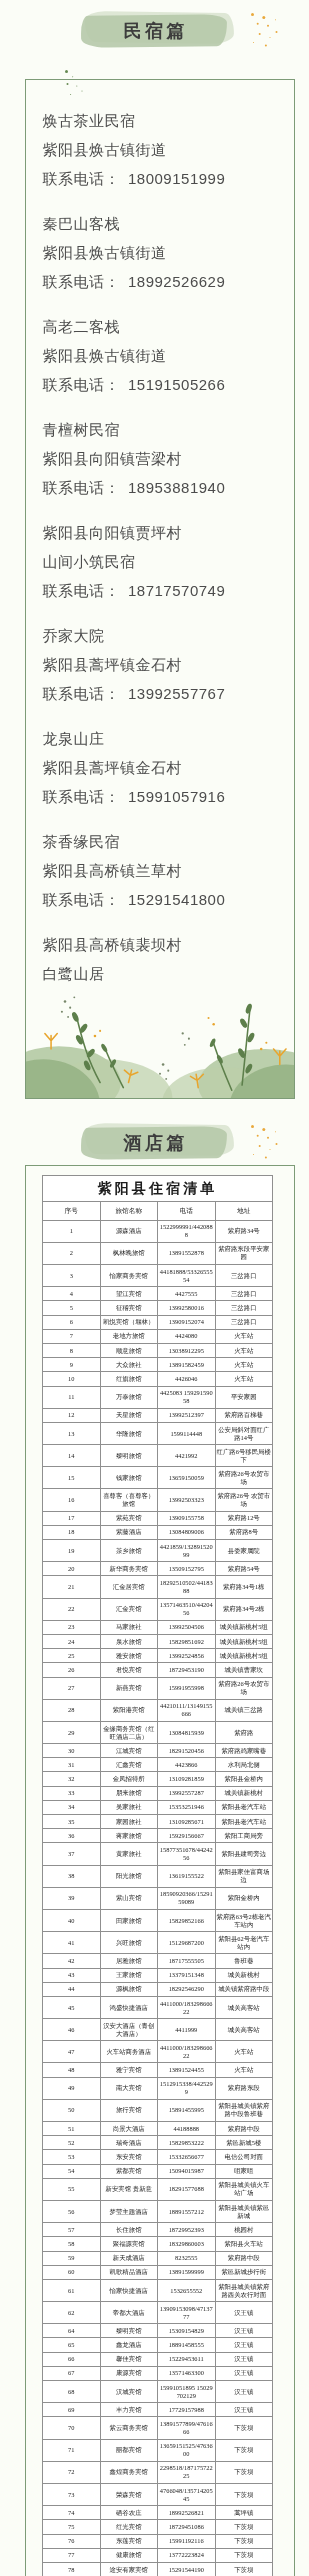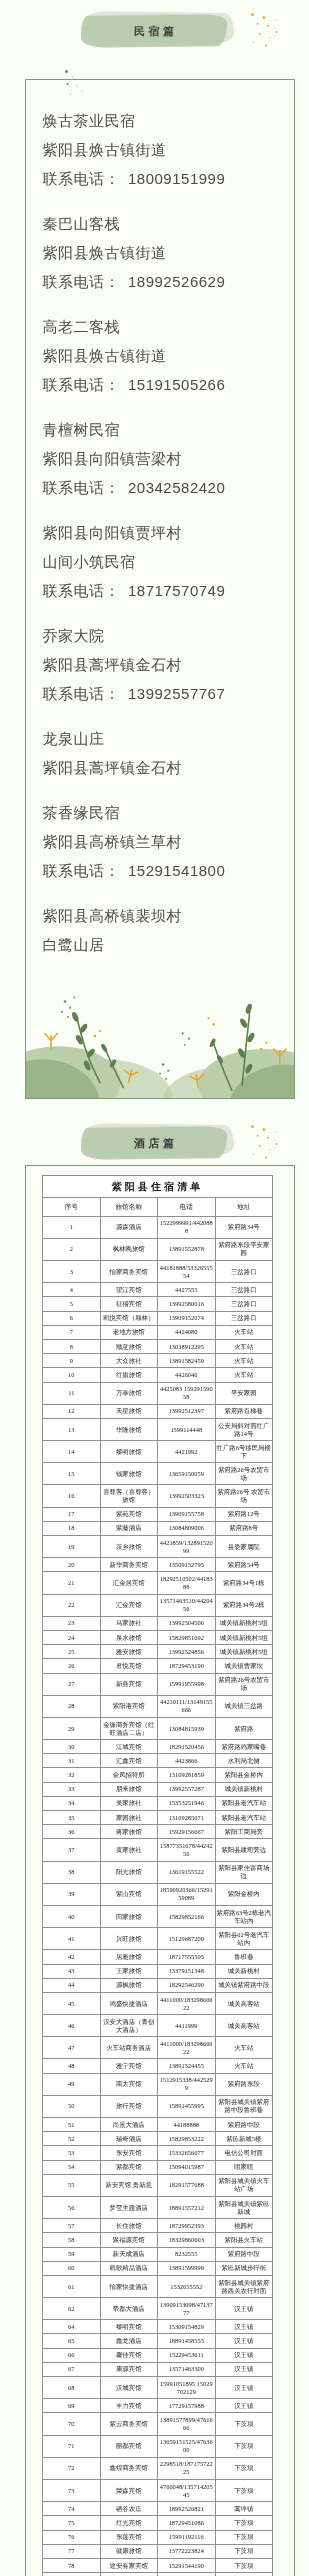--- a/index.html
+++ b/index.html
@@ -9,21 +9,21 @@
                      linear-gradient(90deg,rgba(150,198,128,.30) 0.5px,transparent 0.5px);
     background-size:12px 12px;}
 
   
   .banner{position:absolute;left:81px;width:146px;height:38px;}
   .brush{position:absolute;left:0;top:3.1px;right:0;bottom:3.1px;background:#b6c9aa;opacity:.9;
     border-radius:7.2px 24px 10.3px 26px/17.5px 8.2px 23px 9.3px;transform:rotate(-.7deg);}
   .brush2{position:absolute;left:4.1px;top:0;right:-7.2px;bottom:7.2px;background:#c6d5ba;opacity:.55;
     border-radius:20.6px 9.3px 23px 11.3px/9.3px 20.6px 10.3px 19.6px;transform:rotate(.9deg);}
   .banner-title{position:absolute;inset:0;display:flex;align-items:center;justify-content:center;
-    font-size:11px;font-weight:bold;color:#3d3d3d;letter-spacing:3.6px;text-indent:3.6px;}
+    font-size:18px;font-weight:bold;color:#3d3d3d;letter-spacing:3.6px;text-indent:3.6px;}
   .dotc{position:absolute;width:3.1px;height:3.1px;border-radius:50%;}
   .dots-yellow{right:-27px;top:1px;background:#e9a93c;
     box-shadow:5.2px 9.3px 0 -0.5px #e9a93c,11.3px 3.1px 0 0 #e9a93c,15.5px 11.3px 0 -0.5px #e9a93c,
     7.2px 19.6px 0 -0.5px #e9a93c,17.5px 23px 0 -1px #e9a93c,23px 5.2px 0 -1px #e9a93c,
     1px 28px 0 -1px #e9a93c,13.4px 31px 0 -0.5px #e9a93c,24px 17.5px 0 -0.5px #e9a93c;}
   .dots-green{left:-16.5px;bottom:-23px;background:#668a52;
     box-shadow:6.2px 5.2px 0 -1px #668a52,1px 12.4px 0 -0.5px #668a52,10.3px 14.4px 0 -1px #668a52,
     4.1px 23px 0 -1px #668a52,12.4px 26px 0 -1.5px #668a52,15.5px 6.2px 0 -1.5px #668a52,
     8.2px 33px 0 -1.5px #668a52,15.5px 19.6px 0 -1px #668a52;}
 
@@ -35,21 +35,21 @@
   
   #minsu-entries{padding:33px 0 0 16.5px;}
   .entry{margin-bottom:30px;}
   .entry .line{font-size:15px;color:#4c4c4c;line-height:1;margin-bottom:14px;letter-spacing:0.5px;}
 
   
   .hotel-table{border-collapse:collapse;margin:9.3px 0 0 16px;width:231px;table-layout:fixed;
     font-family:"Liberation Serif",serif;background:#fff;}
   .hotel-table th,.hotel-table td{border:0.5px solid #8f8f8f;color:#1c1c1c;text-align:center;
     vertical-align:middle;padding:2.6px 1px;font-weight:normal;word-break:break-all;}
-  .hotel-table .t-title{font-size:10px;font-weight:bold;letter-spacing:3.1px;padding:3.6px 0;}
+  .hotel-table .t-title{font-size:14px;font-weight:bold;letter-spacing:3.1px;padding:3.6px 0;}
   .hotel-table thead .hdr{font-size:6.7px;padding:4.1px 0;}
   .hotel-table td{font-size:6.4px;line-height:1.25;}
   .col-no{width:25px;}.col-name{width:70px;}.col-phone{width:71px;}.col-addr{width:65px;}
 
   
   .decor{position:absolute;left:0;bottom:0;width:100%;height:111px;pointer-events:none;}
 </style>
 </head>
 <body>
 
@@ -76,35 +76,36 @@
           <div class="line">联系电话： 18992526629</div>
         </div>
         <div class="entry">
           <div class="line">高老二客栈</div>
           <div class="line">紫阳县焕古镇街道</div>
           <div class="line">联系电话： 15191505266</div>
         </div>
         <div class="entry">
           <div class="line">青檀树民宿</div>
           <div class="line">紫阳县向阳镇营梁村</div>
-          <div class="line">联系电话： 20342582420</div>
+          <div class="line">联系电话： 18953881940</div>
         </div>
         <div class="entry">
           <div class="line">紫阳县向阳镇贾坪村</div>
           <div class="line">山间小筑民宿</div>
           <div class="line">联系电话： 18717570749</div>
         </div>
         <div class="entry">
           <div class="line">乔家大院</div>
           <div class="line">紫阳县蒿坪镇金石村</div>
           <div class="line">联系电话： 13992557767</div>
         </div>
         <div class="entry">
           <div class="line">龙泉山庄</div>
           <div class="line">紫阳县蒿坪镇金石村</div>
+          <div class="line">联系电话： 15991057916</div>
         </div>
         <div class="entry">
           <div class="line">茶香缘民宿</div>
           <div class="line">紫阳县高桥镇兰草村</div>
           <div class="line">联系电话： 15291541800</div>
         </div>
         <div class="entry">
           <div class="line">紫阳县高桥镇裴坝村</div>
           <div class="line">白鹭山居</div>
         </div>

